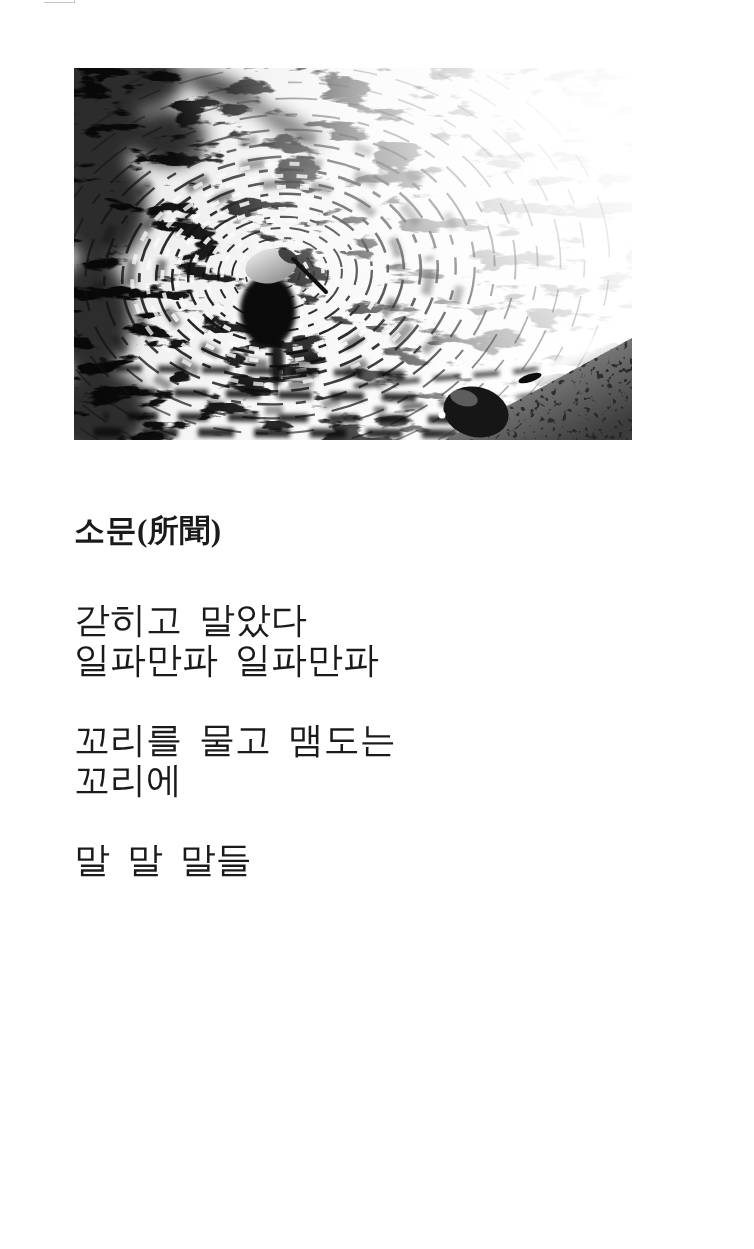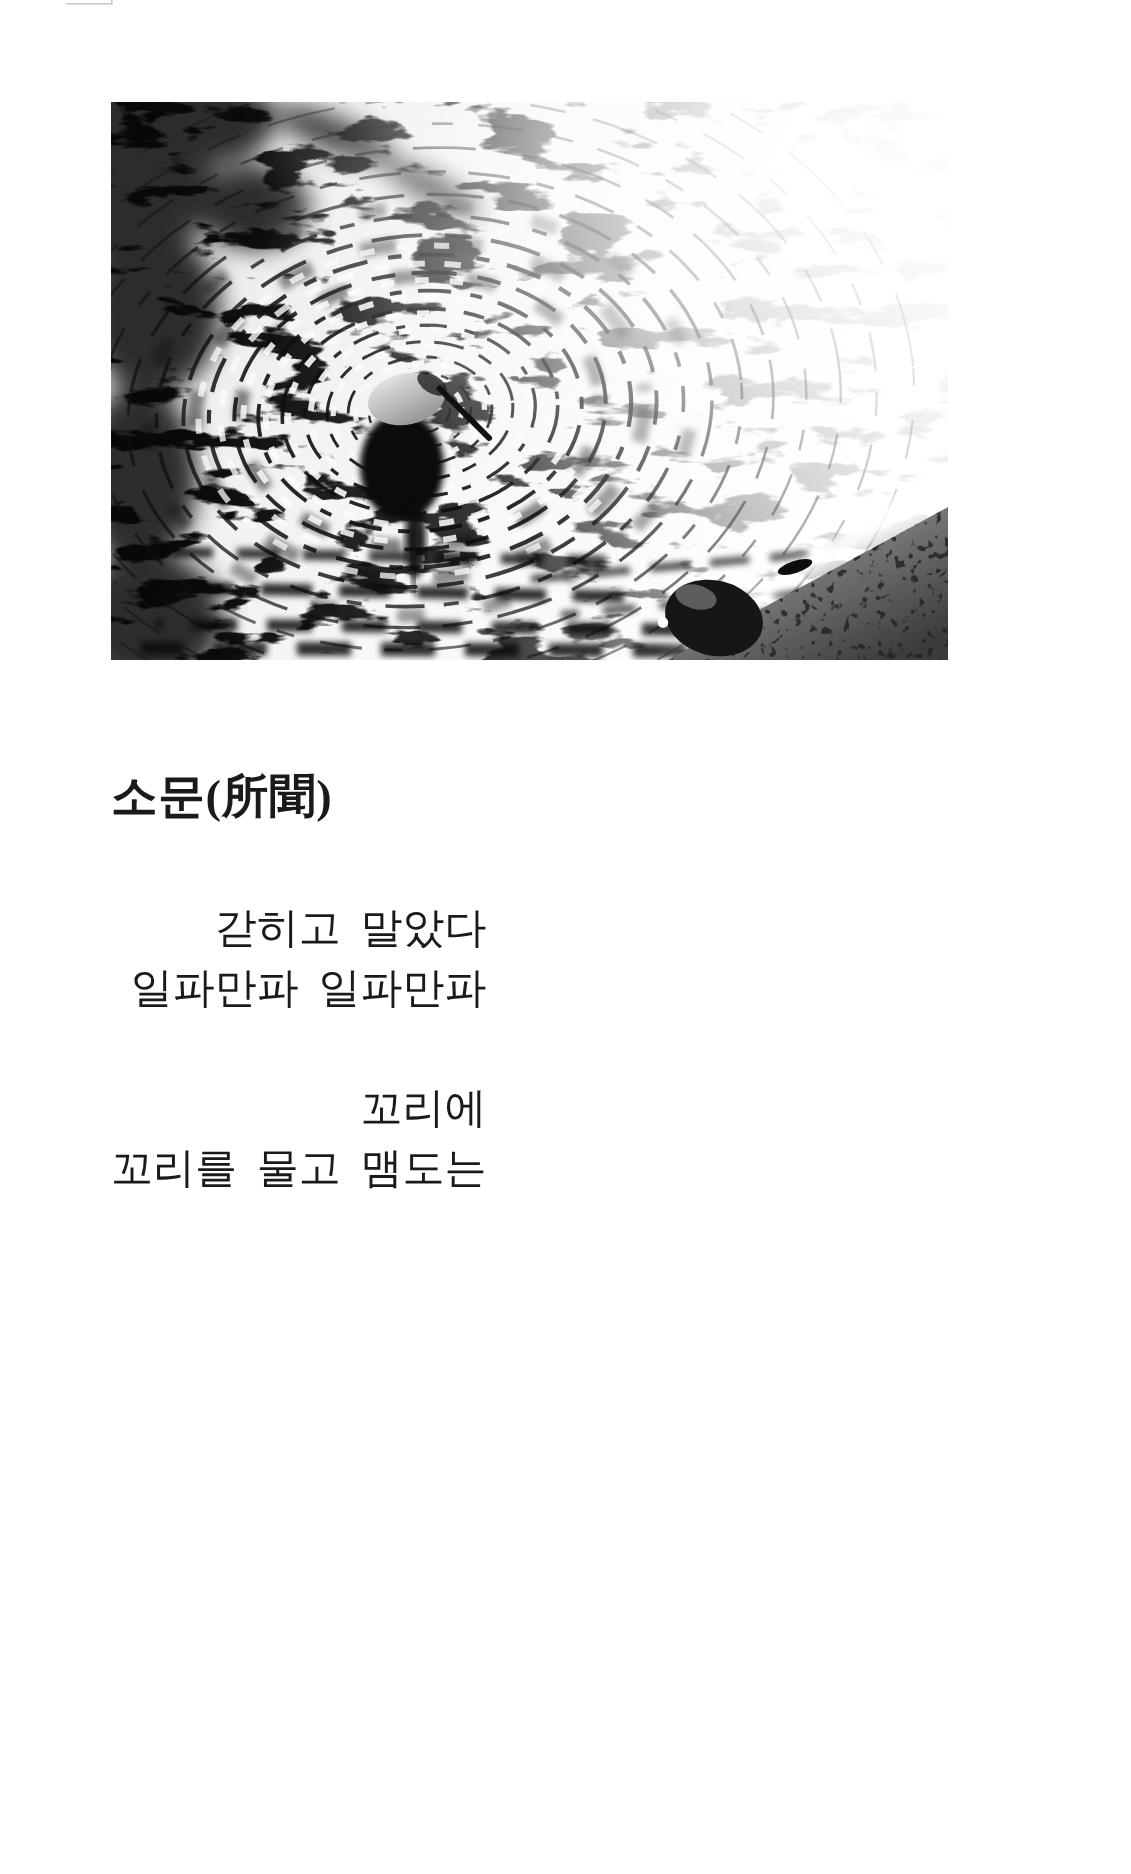--- a/index.html
+++ b/index.html
@@ -3,21 +3,20 @@
 <meta charset="utf-8">
 <style>
   html, body { margin: 0; padding: 0; background: #ffffff; }
   .page {
     position: relative;
     width: 666px;
     height: 1249px;
     background: #ffffff;
     overflow: hidden;
     font-family: "Liberation Serif", "DejaVu Serif", serif;
-    text-align: right;
   }
   .crop-fragment {
     position: absolute;
     left: 44px; top: 2px;
     width: 31px; height: 1px;
     background: #c6c6c6;
   }
   .crop-fragment::after {
     content: "";
     position: absolute;
@@ -44,21 +43,21 @@
     white-space: nowrap;
   }
   .poem-body {
     position: absolute;
     left: 74px; top: 600px;
     color: #1a1a1a;
   }
   .stanza { margin: 0 0 40px 0; }
   .stanza p {
     margin: 0;
-    font-size: 28px;
+    font-size: 36px;
     line-height: 40px;
     word-spacing: 0.22em;
     white-space: nowrap;
   }
 </style>
 </head>
 <body>
 
 <div class="page">
 
@@ -217,18 +216,21 @@
   </figure>
 
   <h1 class="poem-title">소문(所聞)</h1>
 
   <div class="poem-body">
     <div class="stanza">
       <p>갇히고 말았다</p>
       <p>일파만파 일파만파</p>
     </div>
     <div class="stanza">
+      <p>꼬리를 물고 맴도는</p>
       <p>꼬리에</p>
-      <p>꼬리를 물고 맴도는</p>
+    </div>
+    <div class="stanza">
+      <p>말 말 말들</p>
     </div>
   </div>
 
 </div>
 
 </body></html>

